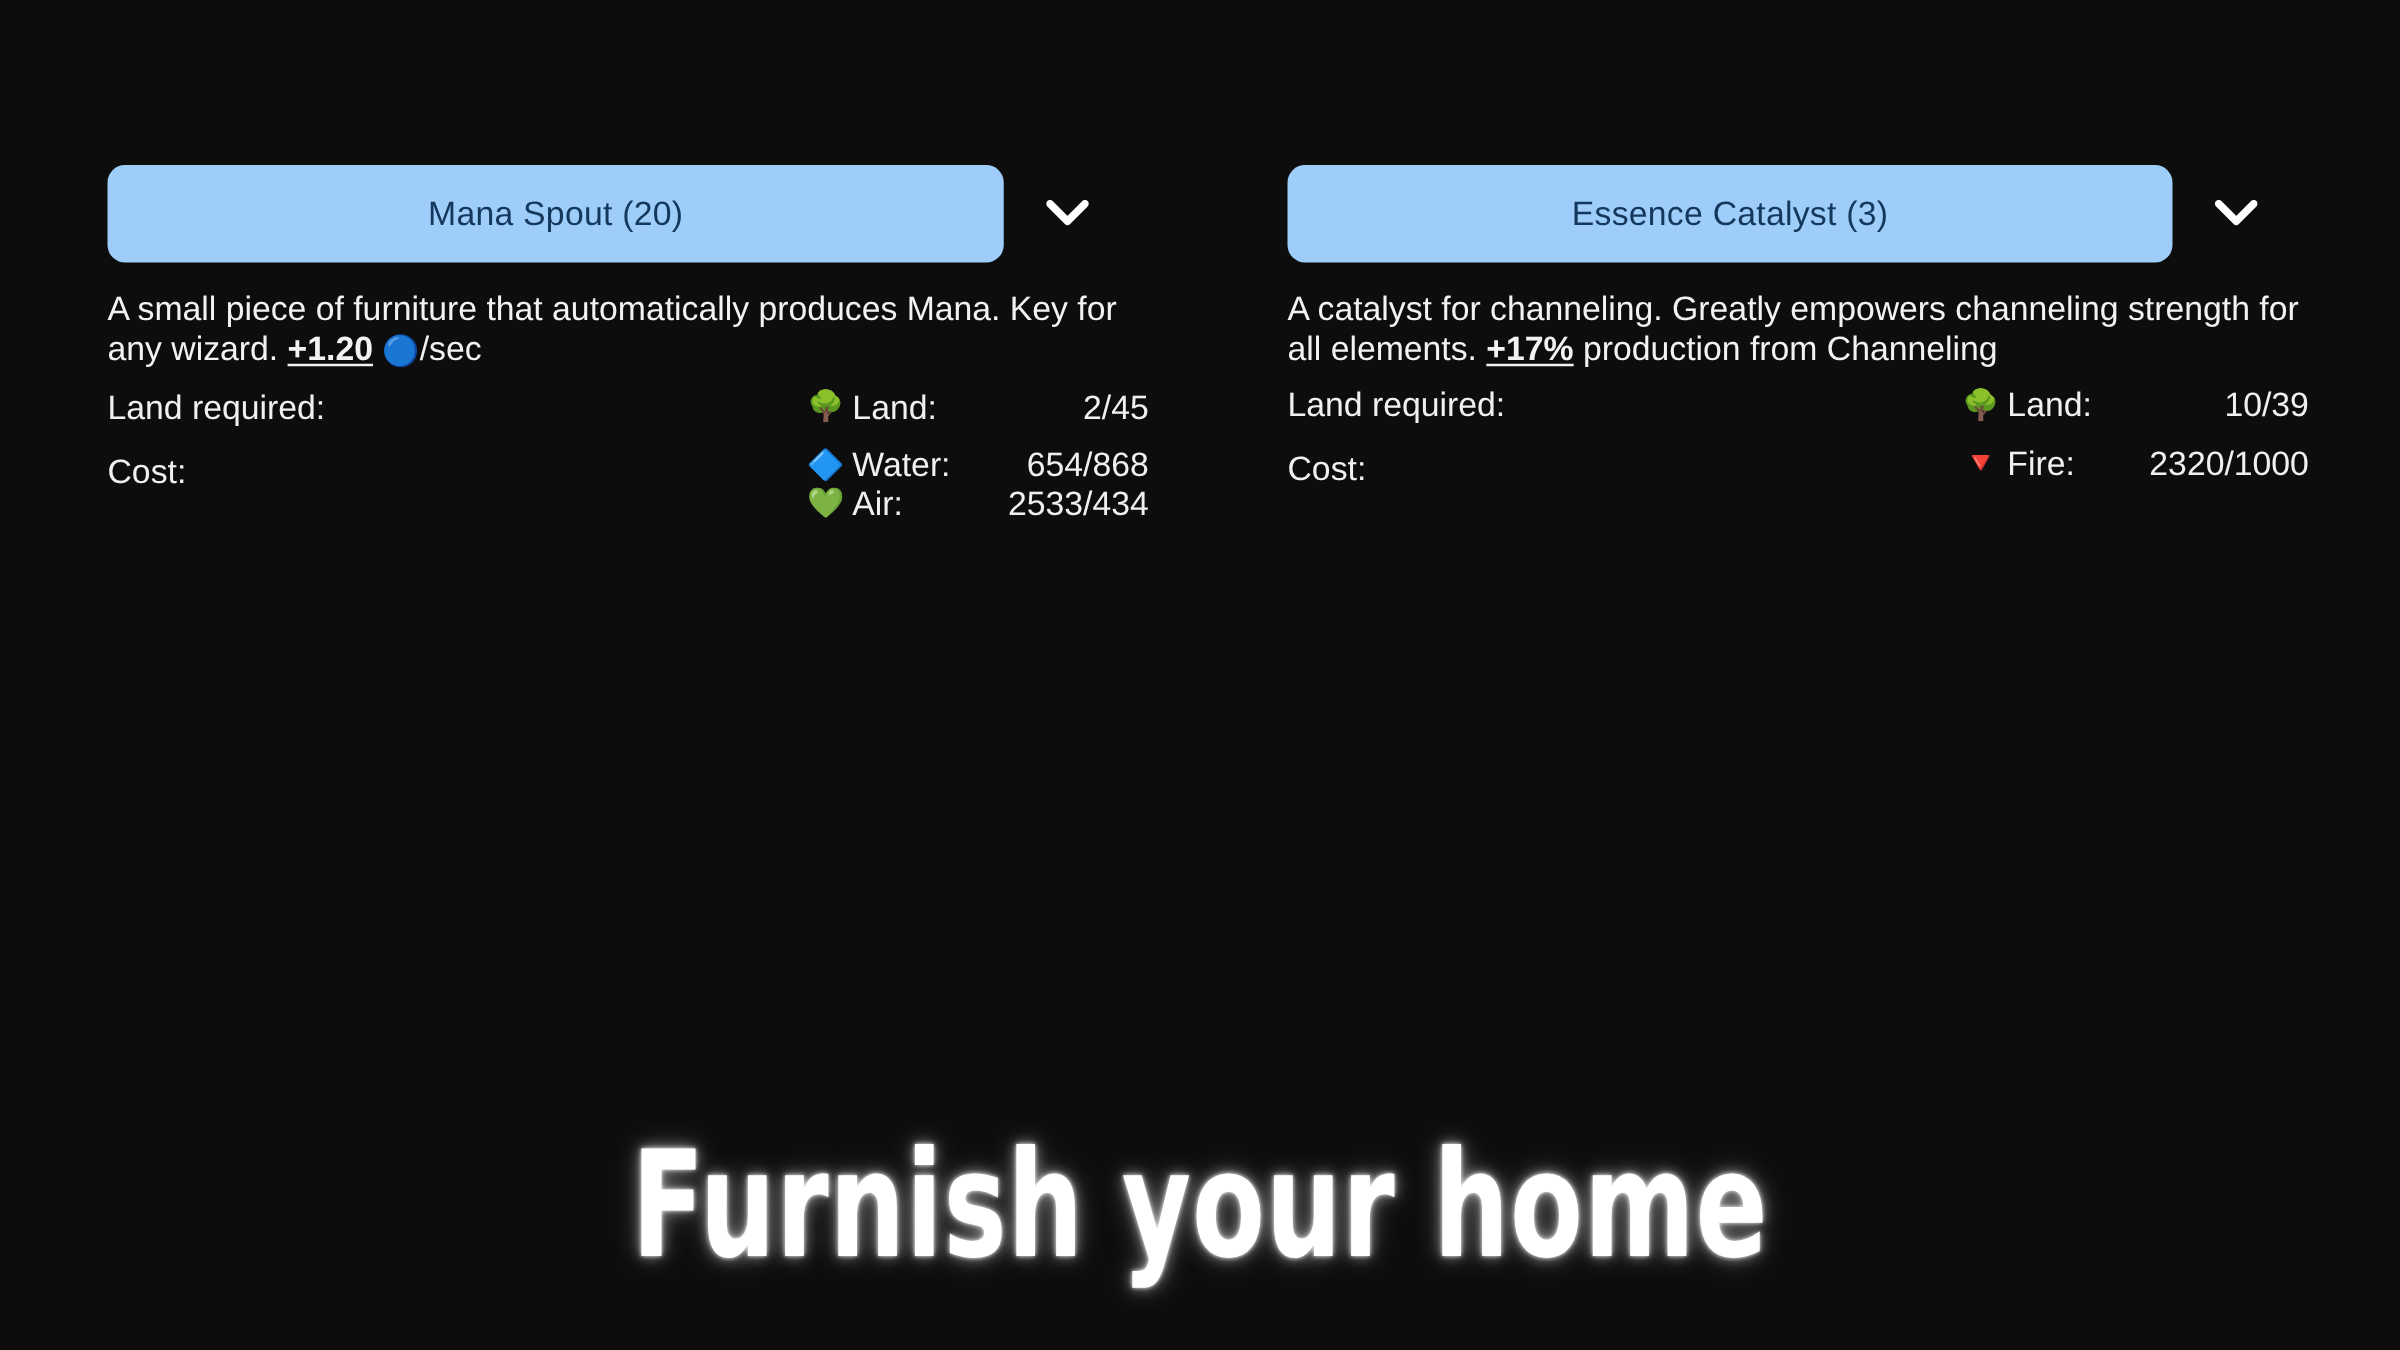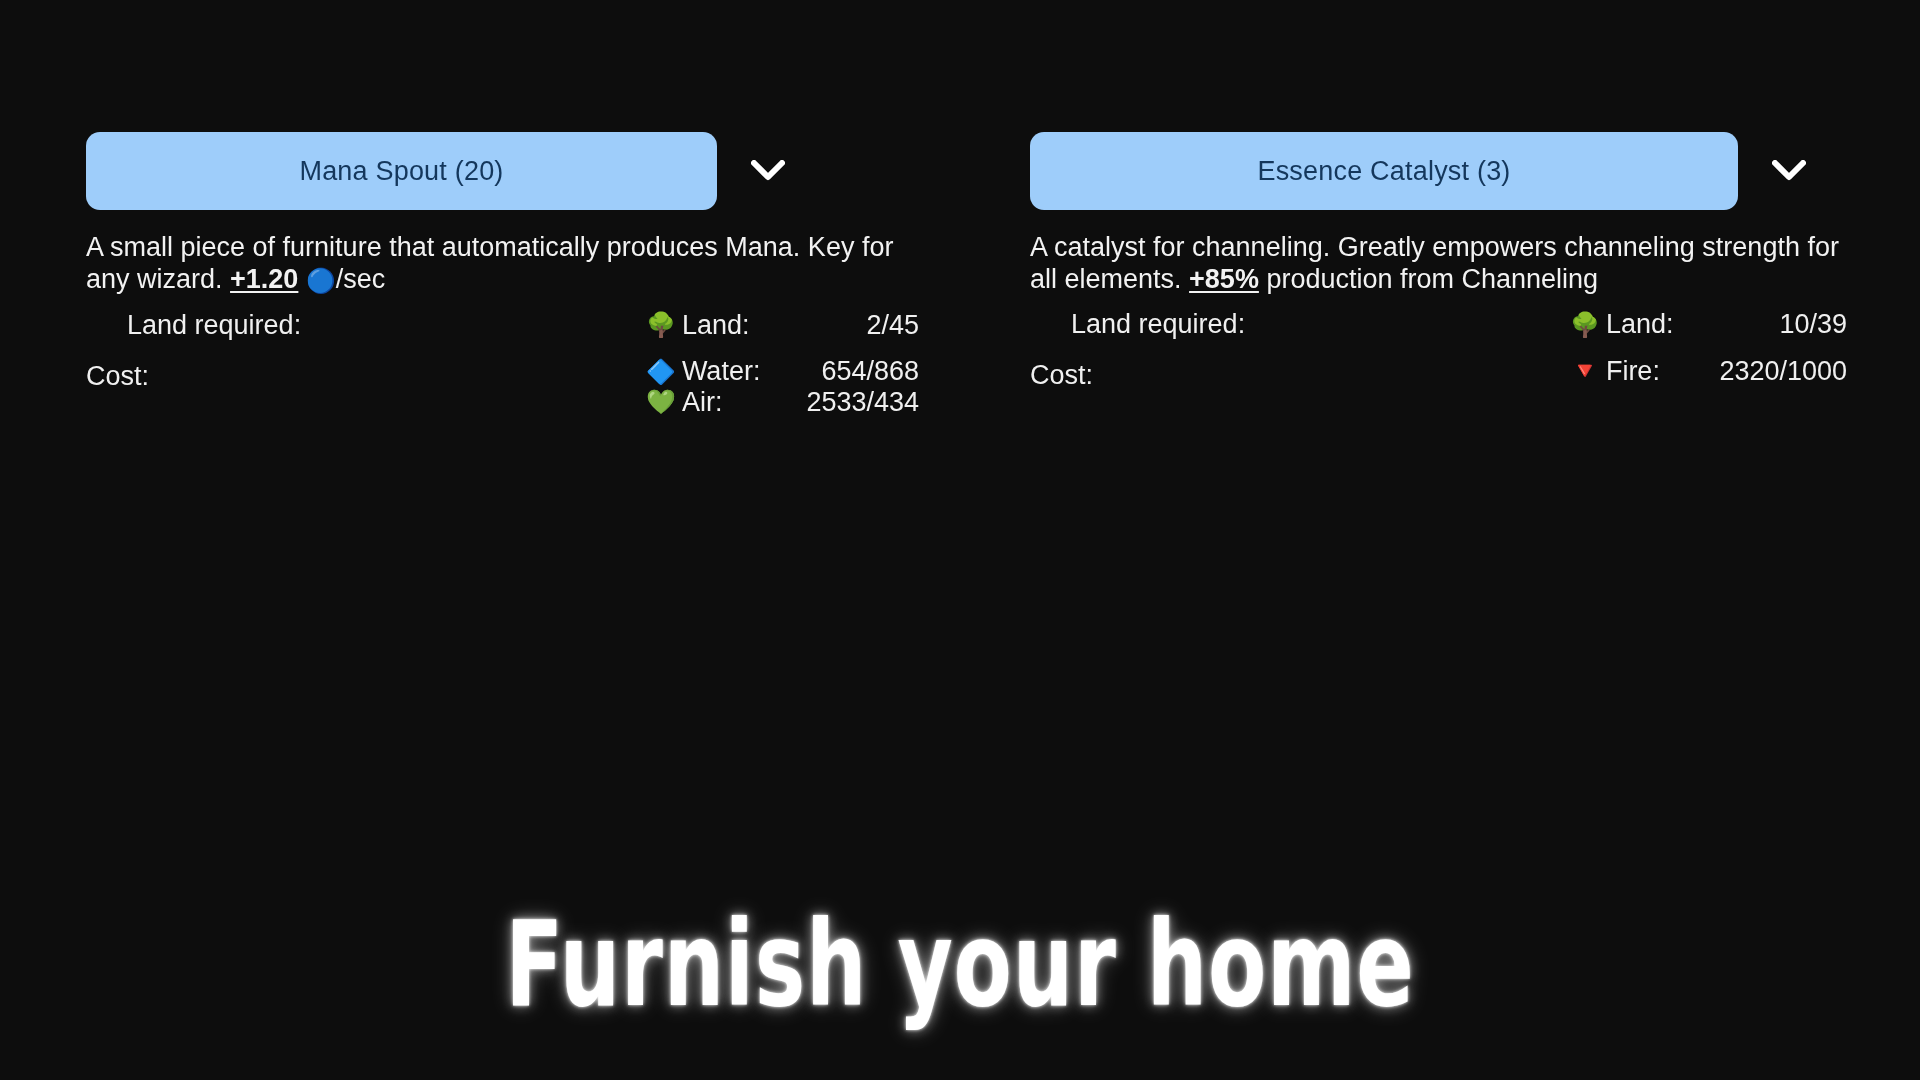--- a/index.html
+++ b/index.html
@@ -44,21 +44,21 @@
     font-size: 27px;
     font-family: "Liberation Sans", sans-serif;
     display: flex;
     align-items: center;
     justify-content: center;
     cursor: pointer;
     padding: 0 18px;
     box-sizing: border-box;
     letter-spacing: .2px;
   }
-  .card.left  .item-button { width: 631px; }
+  .card.left  .item-button { width: 717px; }
   .card.right .item-button { width: 708px; }
 
   .chevron-btn {
     width: 54px;
     height: 54px;
     display: flex;
     align-items: center;
     justify-content: center;
     background: transparent;
     border: none;
@@ -90,21 +90,21 @@
     position: relative;
     height: 110px;
   }
   .req-labels {
     position: absolute;
     left: 0;
     top: 0;
     color: #f0f0f0;
     font-size: 27px;
   }
-  .req-labels .lbl-land { position: absolute; top: 0;  left: 0; white-space: nowrap; margin-left: 41px; }
+  .req-labels .lbl-land { position: absolute; top: 0;  left: 0; white-space: nowrap; }
   .req-labels .lbl-cost { position: absolute; top: 51px; left: 0; white-space: nowrap; }
 
   .res-table {
     position: absolute;
     top: 0;
     border-collapse: collapse;
     color: #f0f0f0;
     font-size: 27px;
   }
   .card.left  .res-table { left: 560px; }
@@ -202,21 +202,21 @@
     <div class="card-head">
       <button class="item-button">Essence Catalyst (3)</button>
       <span class="chevron-btn">
         <svg width="34" height="22" viewBox="0 0 34 22" aria-hidden="true">
           <path d="M3 3 L17 17 L31 3" fill="none" stroke="#ffffff" stroke-width="6" stroke-linecap="round" stroke-linejoin="round"></path>
         </svg>
       </span>
     </div>
 
     <div class="desc">
-      <span>A catalyst for channeling. Greatly empowers channeling strength for all elements. </span><span class="boost">+85%</span><span class="boost-suffix"> production from Channeling</span>
+      <span>A catalyst for channeling. Greatly empowers channeling strength for all elements. </span><span class="boost">+17%</span><span class="boost-suffix"> production from Channeling</span>
     </div>
 
     <div class="req">
       <div class="req-labels">
         <span class="lbl-land">Land required:</span>
         <span class="lbl-cost">Cost:</span>
       </div>
 
       <table class="res-table">
         <tbody>

